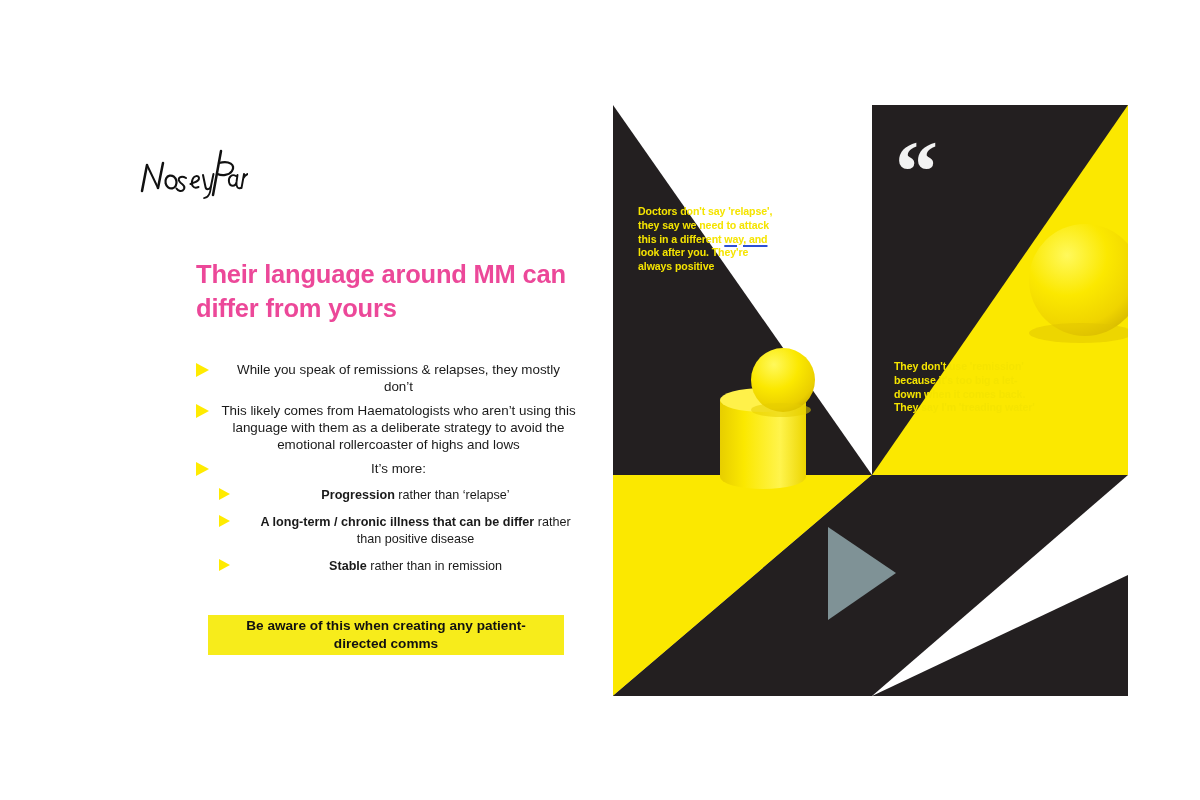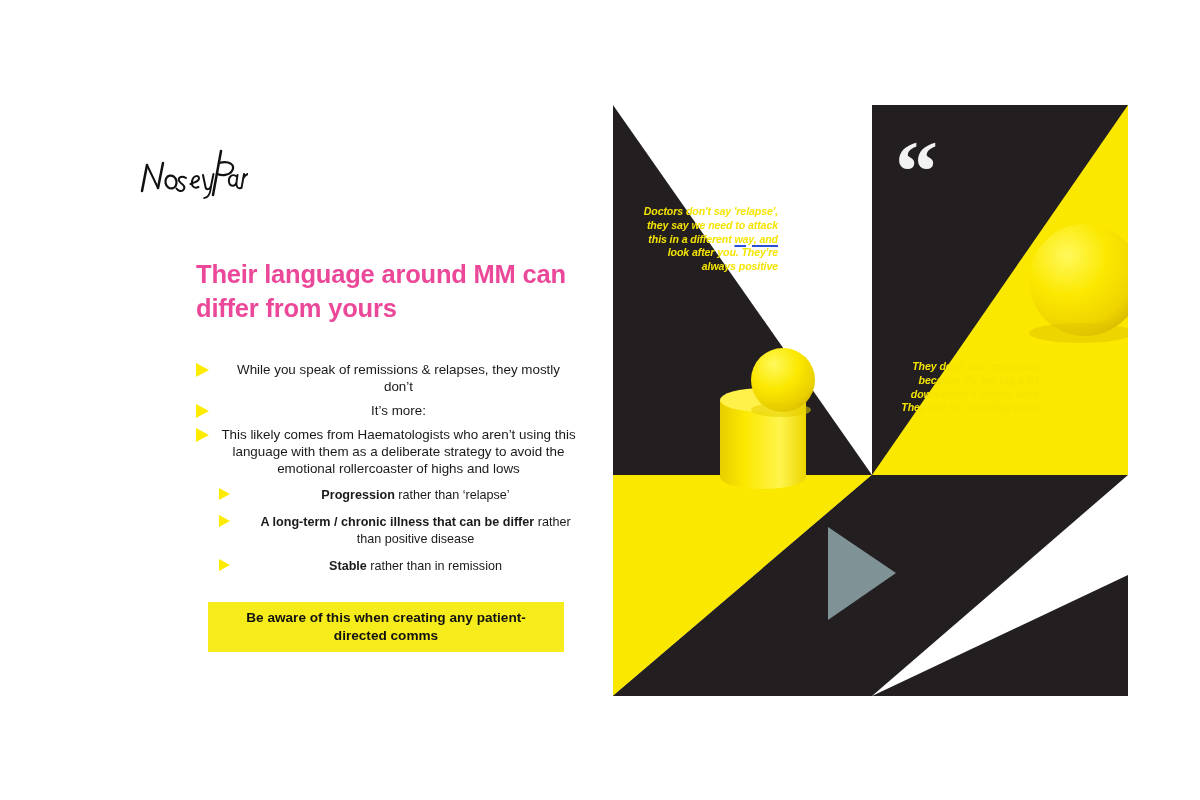--- a/index.html
+++ b/index.html
@@ -82,23 +82,23 @@
     top: 1px;
     border-top: 6.5px solid transparent;
     border-bottom: 6.5px solid transparent;
     border-left: 11.5px solid #ffeb00;
   }
   .sub-bullet b { font-weight: bold; }
 
   .callout {
     position: absolute;
     left: 208px;
-    top: 602px;
+    top: 615px;
     width: 356px;
-    height: 50px;
+    height: 40px;
     background: #f7ec1b;
     display: flex;
     align-items: center;
     justify-content: center;
     text-align: center;
     font-size: 13.6px;
     font-weight: bold;
     color: #111111;
     line-height: 1.32;
     padding: 0 14px;
@@ -114,22 +114,21 @@
     height: 591px;
   }
   .gwrap { position:absolute; inset:0; }
   .gwrap svg { display:block; width:100%; height:100%; }
 
   
   .quote {
     position: absolute;
     color: #f5e400;
     font-weight: bold;
-    font-style: italic;
-    text-align: right;
+    text-align: left;
     line-height: 1.30;
     letter-spacing: -0.1px;
   }
   .quote-left {
     left: 25px;
     top: 100px;
     width: 140px;
     font-size: 10.6px;
   }
   .quote-right {
@@ -198,26 +197,26 @@
 
   <div class="bullets">
 
     <div class="bullet">
       <span class="arrow"></span>
       <span>While you speak of remissions &amp; relapses, they mostly don’t</span>
     </div>
 
     <div class="bullet">
       <span class="arrow"></span>
-      <span>It’s more:</span>
+      <span>This likely comes from Haematologists who aren’t using this language with them as a deliberate strategy to avoid the emotional rollercoaster of highs and lows</span>
     </div>
 
     <div class="bullet">
       <span class="arrow"></span>
-      <span>This likely comes from Haematologists who aren’t using this language with them as a deliberate strategy to avoid the emotional rollercoaster of highs and lows</span>
+      <span>It’s more:</span>
     </div>
 
     <div class="sub-bullets">
       <div class="sub-bullet">
         <span class="arrow"></span>
         <b>Progression</b><span> rather than ‘relapse’</span>
       </div>
       <div class="sub-bullet">
         <span class="arrow"></span>
         <b>A long-term / chronic illness that can be differ</b><span> rather than positive disease</span>

